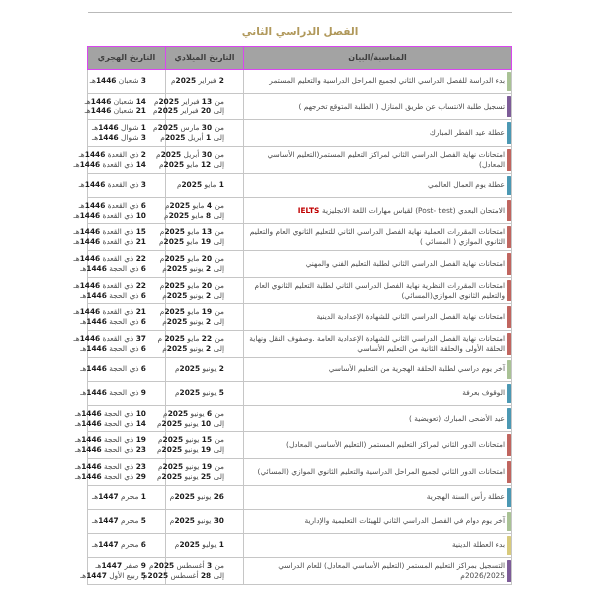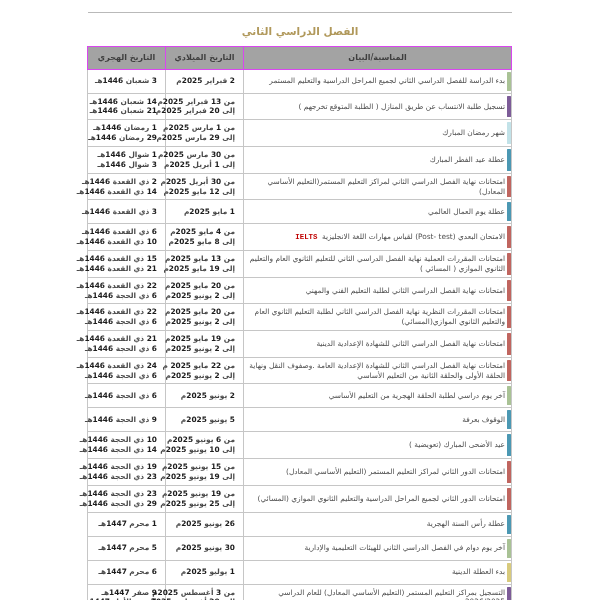--- a/index.html
+++ b/index.html
@@ -22,26 +22,26 @@
     font-size:8px;font-weight:bold;color:#3f3f3f;
     height:20px;padding:1px 4px;text-align:center;margin-left:9px;
   }
   td{
     border:1px solid #c6c6c6;vertical-align:middle;
     font-size:7.4px;color:#4a4a4a;height:17px;padding:3px 6px;
     text-align:right;background:#fff;
   }
   td.occ{position:relative;padding-left:5px;border-left:1px solid #c6c6c6;line-height:1.32;}
   td.occ .otxt{color:#4d4d4d;}
-  td.occ .hl{color:#c00000;font-weight:bold;font-family:Liberation Mono, monospace;}
+  td.occ .hl{color:#c00000;font-weight:bold;}
   i.bar{
     position:absolute;right:0;top:2px;bottom:2px;width:4.5px;
     display:block;border-radius:0.5px;
   }
-  td.dt{padding-right:8px;padding-left:2px;font-weight:bold;}
+  td.dt{padding-right:19px;padding-left:2px;}
   td.dt .ln{line-height:1.33;white-space:nowrap;}
   td.dt b{color:#1d1d1d;}
 </style>
 </head>
 <body>
 
 <div class="wrap">
   <hr class="top-rule">
   <h1 class="doc-title">الفصل الدراسي الثاني</h1>
 
@@ -73,31 +73,20 @@
           <td class="dt">
             <div class="ln">من <b>13</b> فبراير <b>2025</b>م</div>
             <div class="ln">إلى <b>20</b> فبراير <b>2025</b>م</div>
           </td>
           <td class="dt">
             <div class="ln"><b>14</b> شعبان <b>1446</b>هـ</div>
             <div class="ln"><b>21</b> شعبان <b>1446</b>هـ</div>
           </td>
         </tr>
         <tr>
-          <td class="occ"><span class="otxt">شهر رمضان المبارك</span><i class="bar" style="background: rgb(194, 226, 232);"></i></td>
-          <td class="dt">
-            <div class="ln">من <b>1</b> مارس <b>2025</b>م</div>
-            <div class="ln">إلى <b>29</b> مارس <b>2025</b>م</div>
-          </td>
-          <td class="dt">
-            <div class="ln"><b>1</b> رمضان <b>1446</b>هـ</div>
-            <div class="ln"><b>29</b> رمضان <b>1446</b>هـ</div>
-          </td>
-        </tr>
-        <tr>
           <td class="occ"><span class="otxt">عطلة عيد الفطر المبارك</span><i class="bar" style="background: rgb(75, 152, 179);"></i></td>
           <td class="dt">
             <div class="ln">من <b>30</b> مارس <b>2025</b>م</div>
             <div class="ln">إلى <b>1</b> أبريل <b>2025</b>م</div>
           </td>
           <td class="dt">
             <div class="ln"><b>1</b> شوال <b>1446</b>هـ</div>
             <div class="ln"><b>3</b> شوال <b>1446</b>هـ</div>
           </td>
         </tr>
@@ -176,21 +165,21 @@
             <div class="ln"><b>6</b> ذي الحجة <b>1446</b>هـ</div>
           </td>
         </tr>
         <tr>
           <td class="occ"><span class="otxt">امتحانات نهاية الفصل الدراسي الثاني للشهادة الإعدادية العامة .وصفوف النقل ونهاية الحلقة الأولى والحلقة الثانية من التعليم الأساسي</span><i class="bar" style="background: rgb(192, 101, 95);"></i></td>
           <td class="dt">
             <div class="ln">من <b>22</b> مايو <b>2025</b> م</div>
             <div class="ln">إلى <b>2</b> يونيو <b>2025</b>م</div>
           </td>
           <td class="dt">
-            <div class="ln"><b>24</b> ذي القعدة <b>1446</b>هـ</div>
+            <div class="ln"><b>37</b> ذي القعدة <b>1446</b>هـ</div>
             <div class="ln"><b>6</b> ذي الحجة <b>1446</b>هـ</div>
           </td>
         </tr>
         <tr>
           <td class="occ"><span class="otxt">آخر يوم دراسي لطلبة الحلقة الهجرية من التعليم الأساسي</span><i class="bar" style="background: rgb(169, 194, 149);"></i></td>
           <td class="dt">
             <div class="ln"><b>2</b> يونيو <b>2025</b>م</div>
           </td>
           <td class="dt">
             <div class="ln"><b>6</b> ذي الحجة <b>1446</b>هـ</div>

